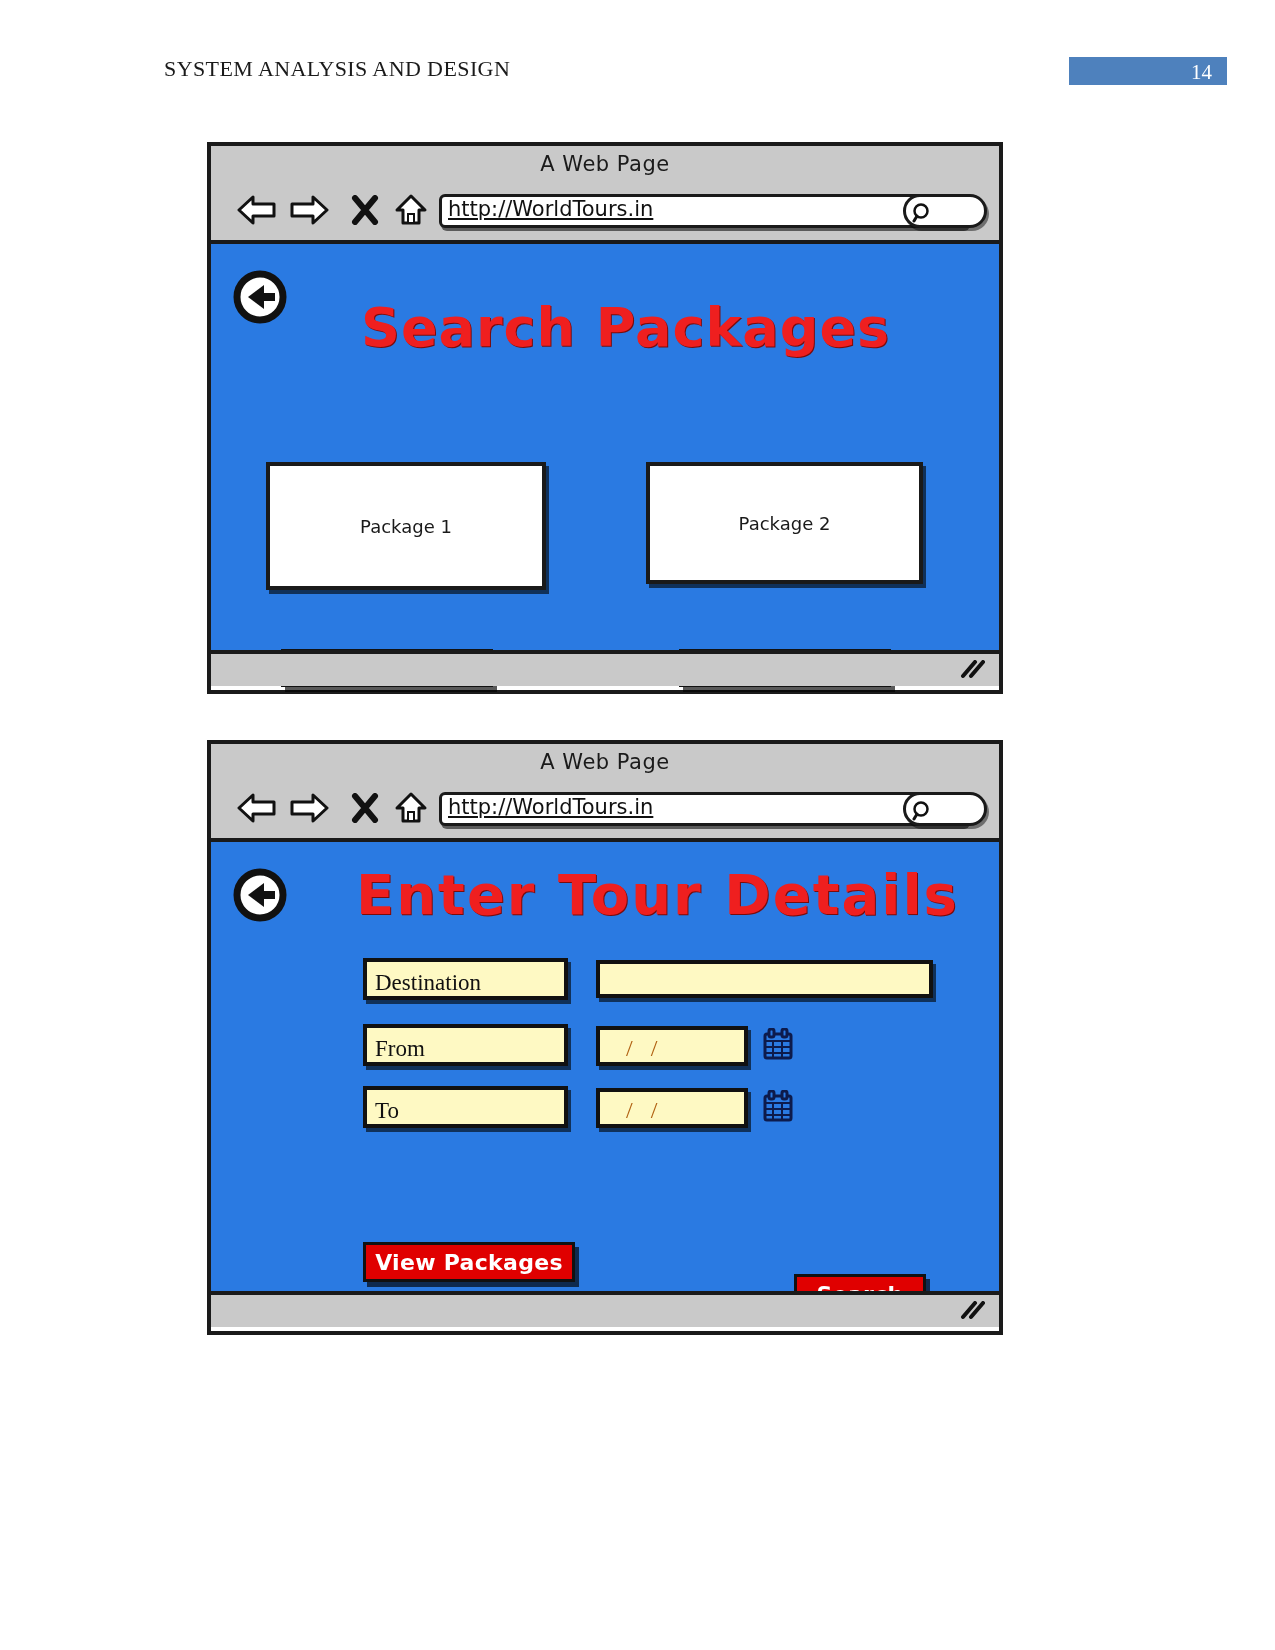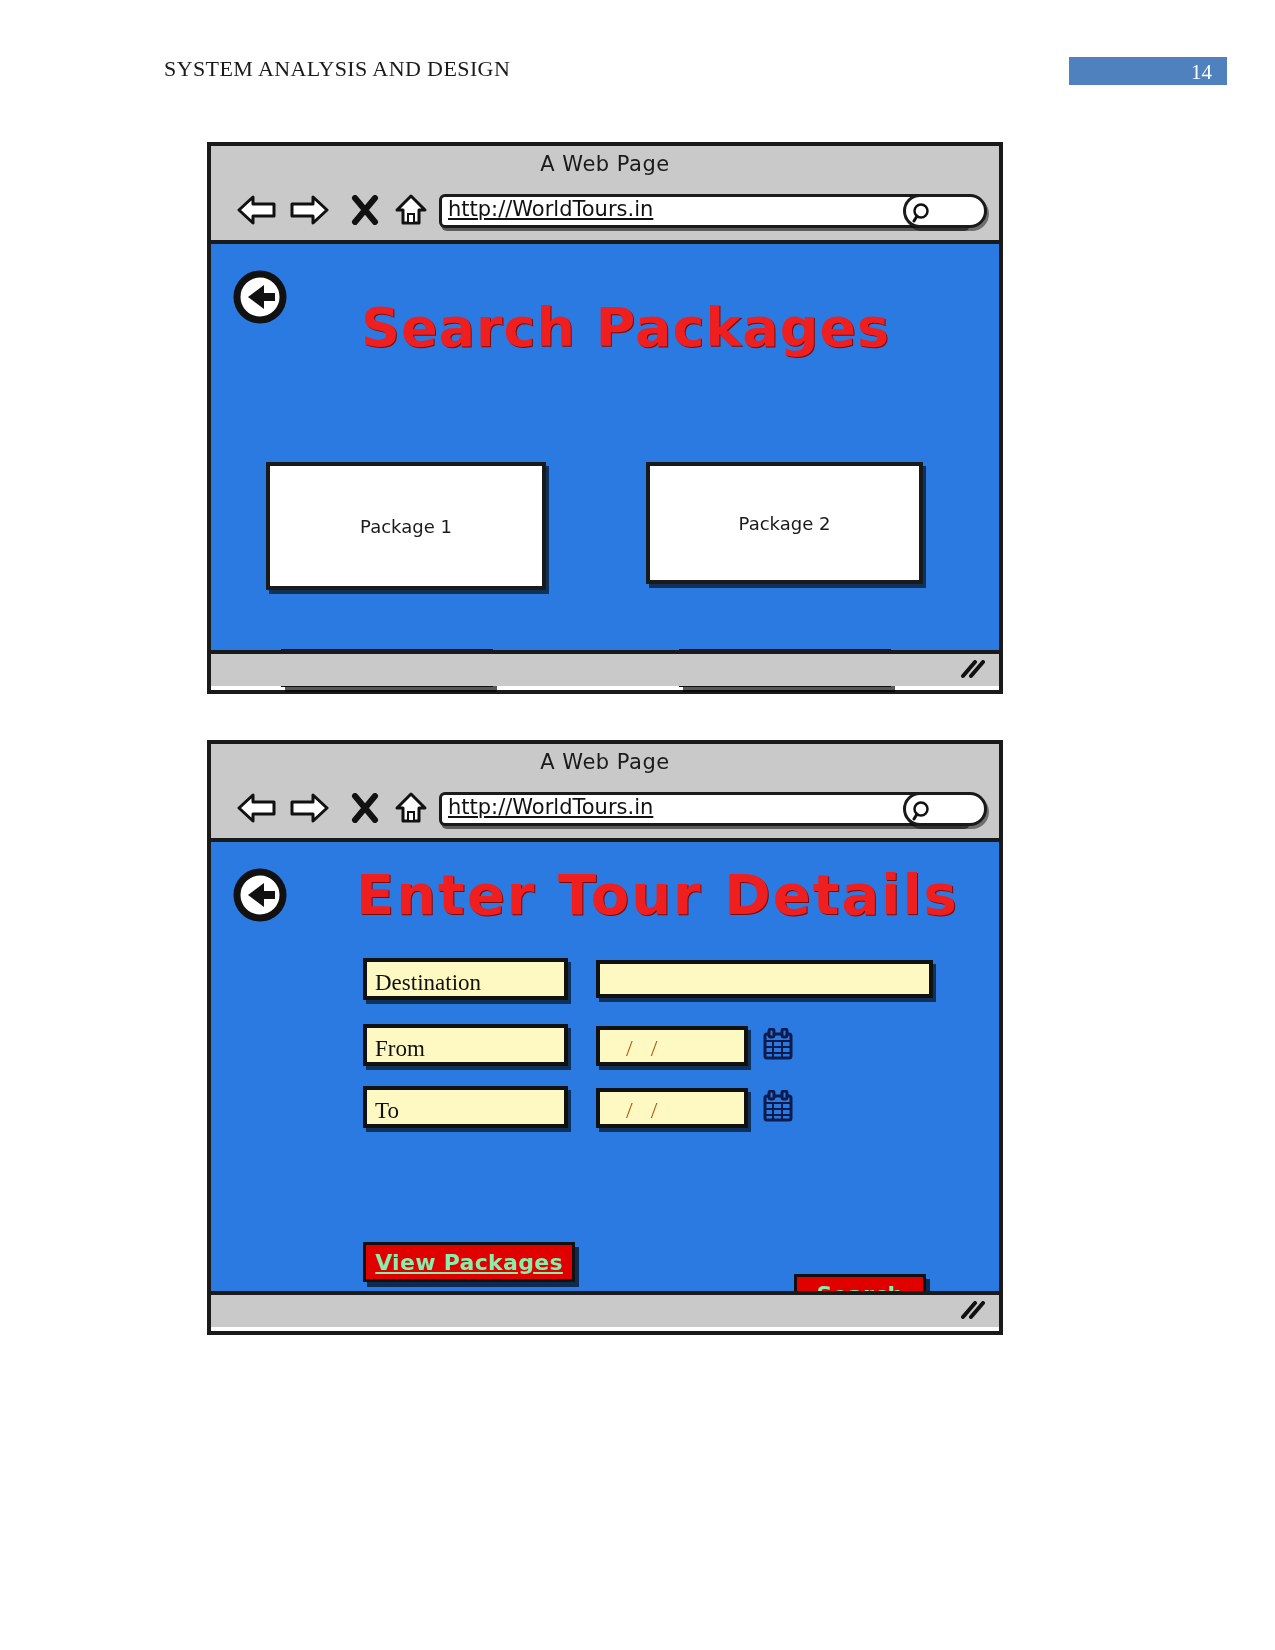--- a/index.html
+++ b/index.html
@@ -154,29 +154,28 @@
   }
   .pkg1{left:55px;top:218px;width:280px;height:128px;}
   .pkg2{left:435px;top:218px;width:277px;height:122px;}
 
   
   .redbtn{
     position:absolute;
     background:#e00000;
     border:3px solid #111;
     box-sizing:border-box;
-    color:#86efac;
+    color:#ffffff;
     font-family:"DejaVu Sans",sans-serif;
     font-weight:bold;
     font-size:22px;
     display:flex;align-items:center;justify-content:center;
     box-shadow:4px 5px 0 rgba(0,0,0,.65);
     white-space:nowrap;
     letter-spacing:.3px;
-    text-decoration:underline;
   }
   .rb1{left:70px;top:405px;width:212px;height:38px;}
   .rb2{left:468px;top:405px;width:212px;height:38px;}
 
   
   .field{
     position:absolute;
     background:#fef9c3;
     border:4px solid #111;
     box-sizing:border-box;

